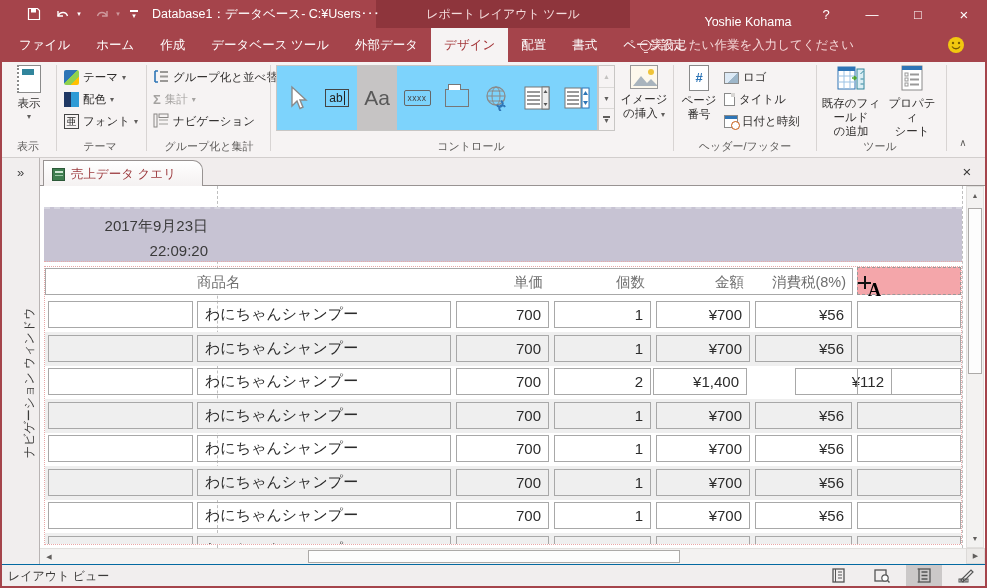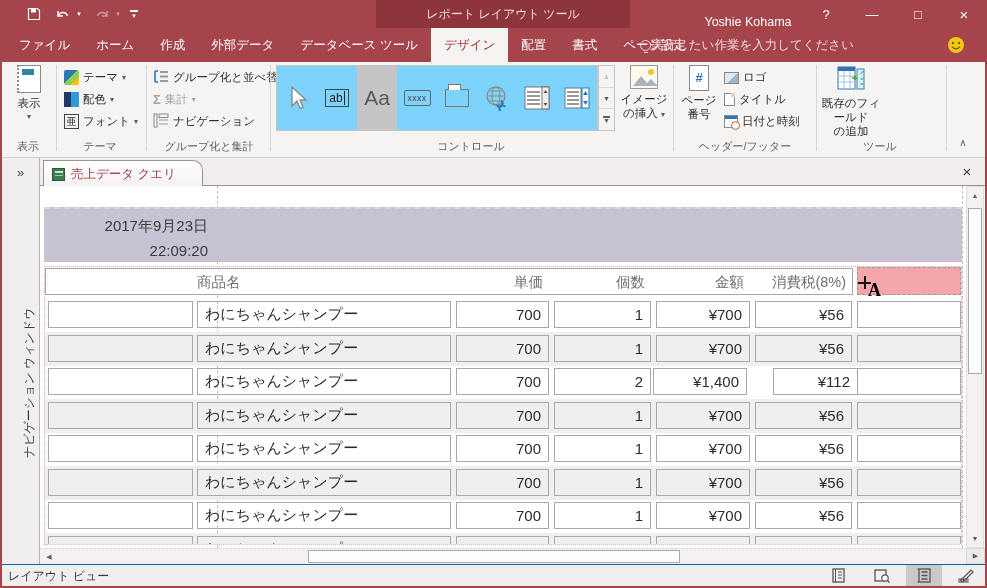--- a/index.html
+++ b/index.html
@@ -117,33 +117,34 @@
           <path d="M12 3 L12 8 L7 8" fill="none" stroke="#fff" stroke-width="1.4"></path>
           <path d="M12 8 C10 3.5 4 3 2.5 8" fill="none" stroke="#fff" stroke-width="1.4"></path>
         </svg>
     </div>
     <div class="qatbtn" style="left:113px;width:10px;font-size:7px;opacity:.45;">▾</div>
     <div class="qatbtn" style="left:126px;width:16px;flex-direction:column;gap:1px;">
       <span style="width:8px;height:1.4px;background:#fff;display:block;"></span>
         <span style="font-size:7px;line-height:5px;">▾</span>
     </div>
     <div class="ctxhdr">レポート レイアウト ツール</div>
+    <div class="apptitle">Database1：データベース- C:¥Users･･･</div>
     <div class="username">Yoshie Kohama</div>
     <div class="winbtn" style="left:808px;width:36px;">?</div>
     <div class="winbtn" style="left:852px;width:40px;">—</div>
     <div class="winbtn" style="left:898px;width:40px;">□</div>
     <div class="winbtn" style="left:944px;width:40px;font-size:15px;">×</div>
   </div>
 
   <div class="tabrow" id="ribbon-tabs">
       <div class="rtab">ファイル</div>
       <div class="rtab">ホーム</div>
       <div class="rtab">作成</div>
+      <div class="rtab">データベース ツール</div>
       <div class="rtab">外部データ</div>
-      <div class="rtab">データベース ツール</div>
       <div class="rtab active">デザイン</div>
       <div class="rtab">配置</div>
       <div class="rtab">書式</div>
       <div class="rtab">ページ設定</div>
     </div>
   <div class="tellme">
     <span class="bulb"></span>
     <span>実行したい作業を入力してください</span>
   </div>
   <div class="abs" style="left:947px;top:36px;">
@@ -321,20 +322,36 @@
             <rect x="1" y="2" width="17" height="22" fill="#fff" stroke="#2e75b6"></rect>
             <rect x="1" y="2" width="17" height="4" fill="#2e75b6"></rect>
             <path d="M1 11 h17 M1 17 h17 M7 6 v18 M13 6 v18" stroke="#9cc3e5" fill="none"></path>
             <rect x="20" y="4" width="7" height="20" fill="#dbeef4" stroke="#31859c"></rect>
             <path d="M23.5 9 l3-3 M23.5 14 h3 M23.5 19 h3" stroke="#31859c"></path>
             <path d="M19 13 l-4 0 M17 11 l2 2 -2 2" stroke="#4ea72e" stroke-width="1.6" fill="none"></path>
           </svg>
       </span>
       <span style="margin-top:2px;">既存のフィールド</span>
       <span>の追加</span>
+    </div>
+    <div class="bigbtn" style="left:886px;width:52px;">
+      <span class="ic">
+        <svg width="22" height="26" viewBox="0 0 22 26">
+            <rect x="1" y="1" width="20" height="24" fill="#fff" stroke="#8a8a8a"></rect>
+            <rect x="1" y="1" width="20" height="4" fill="#2e75b6"></rect>
+            <rect x="4" y="8" width="3" height="3" fill="none" stroke="#999"></rect>
+            <rect x="9" y="8.5" width="9" height="2" fill="#999"></rect>
+            <rect x="4" y="13" width="3" height="3" fill="none" stroke="#999"></rect>
+            <rect x="9" y="13.5" width="9" height="2" fill="#999"></rect>
+            <rect x="4" y="18" width="3" height="3" fill="none" stroke="#999"></rect>
+            <rect x="9" y="18.5" width="9" height="2" fill="#999"></rect>
+          </svg>
+      </span>
+      <span style="margin-top:2px;">プロパティ</span>
+      <span>シート</span>
     </div>
     <div class="grplabel" style="left:818px;width:124px;">ツール</div>
     <div class="gsep" style="left:946px;"></div>
 
     <div class="chev">∧</div>
   </div>
 
   <div class="tabstrip">
     <div class="doctab">
       <span class="ic" style="width:13px;height:13px;background:#3e7d4f;border:1px solid #2c5938;position:relative;">
@@ -389,21 +406,21 @@
             <div class="rcell r" style="left: 611px; width: 94px;">¥700</div>
             <div class="rcell r" style="left: 710px; width: 97px;">¥56</div>
             <div class="rcell" style="left: 812px; width: 104px;"></div>
           </div>
           <div class="rrow" style="top: 98px;">
             <div class="rcell" style="left: 3px; width: 145px;"></div>
             <div class="rcell" style="left: 152px; width: 254px;">わにちゃんシャンプー</div>
             <div class="rcell r" style="left: 411px; width: 93px;">700</div>
             <div class="rcell r" style="left: 509px; width: 97px;">2</div>
             <div class="rcell r" style="left: 608px; width: 94px;">¥1,400</div>
-            <div class="rcell r" style="left: 728px; width: 85px;">¥112</div>
+            <div class="rcell r" style="left: 750px; width: 97px;">¥112</div>
             <div class="rcell" style="left: 812px; width: 104px;"></div>
           </div>
           <div class="rrow even" style="top: 131.5px;">
             <div class="rcell" style="left: 3px; width: 145px;"></div>
             <div class="rcell" style="left: 152px; width: 254px;">わにちゃんシャンプー</div>
             <div class="rcell r" style="left: 411px; width: 93px;">700</div>
             <div class="rcell r" style="left: 509px; width: 97px;">1</div>
             <div class="rcell r" style="left: 611px; width: 94px;">¥700</div>
             <div class="rcell r" style="left: 710px; width: 97px;">¥56</div>
             <div class="rcell" style="left: 812px; width: 104px;"></div>

